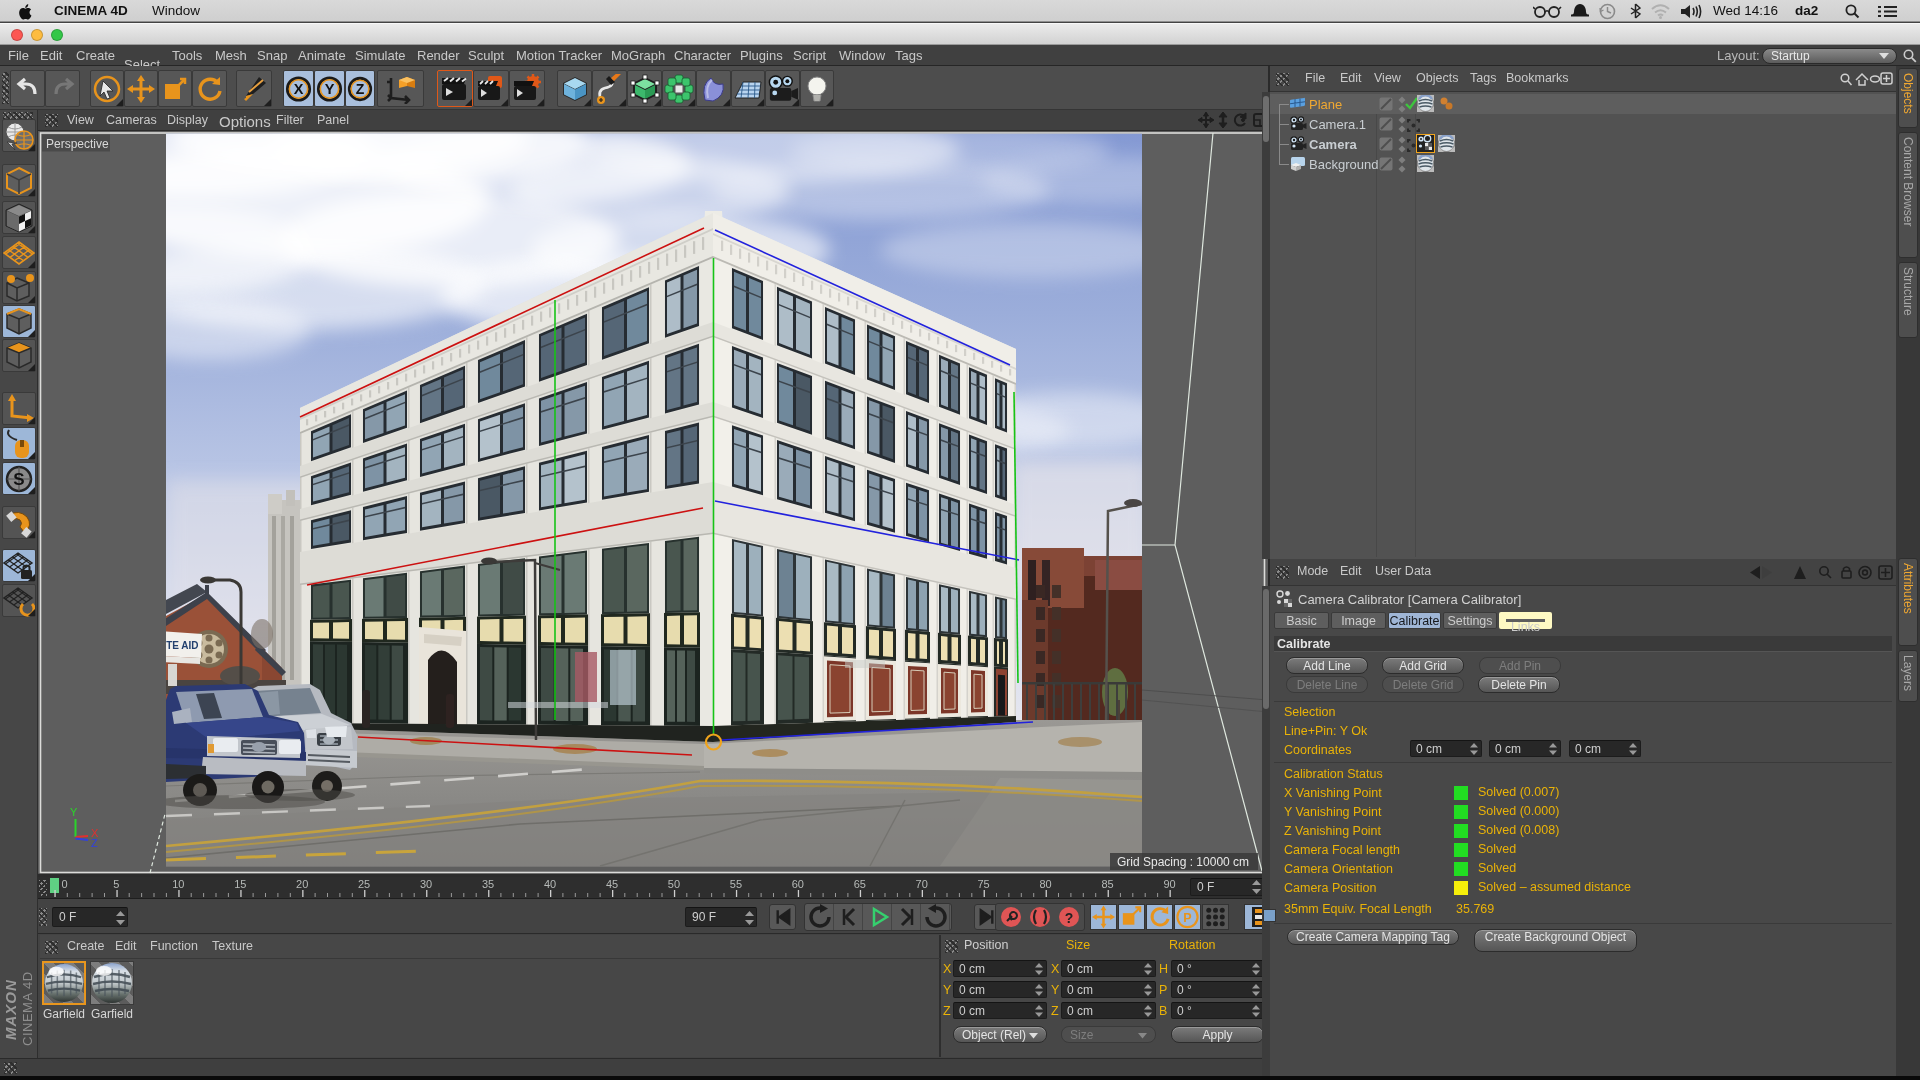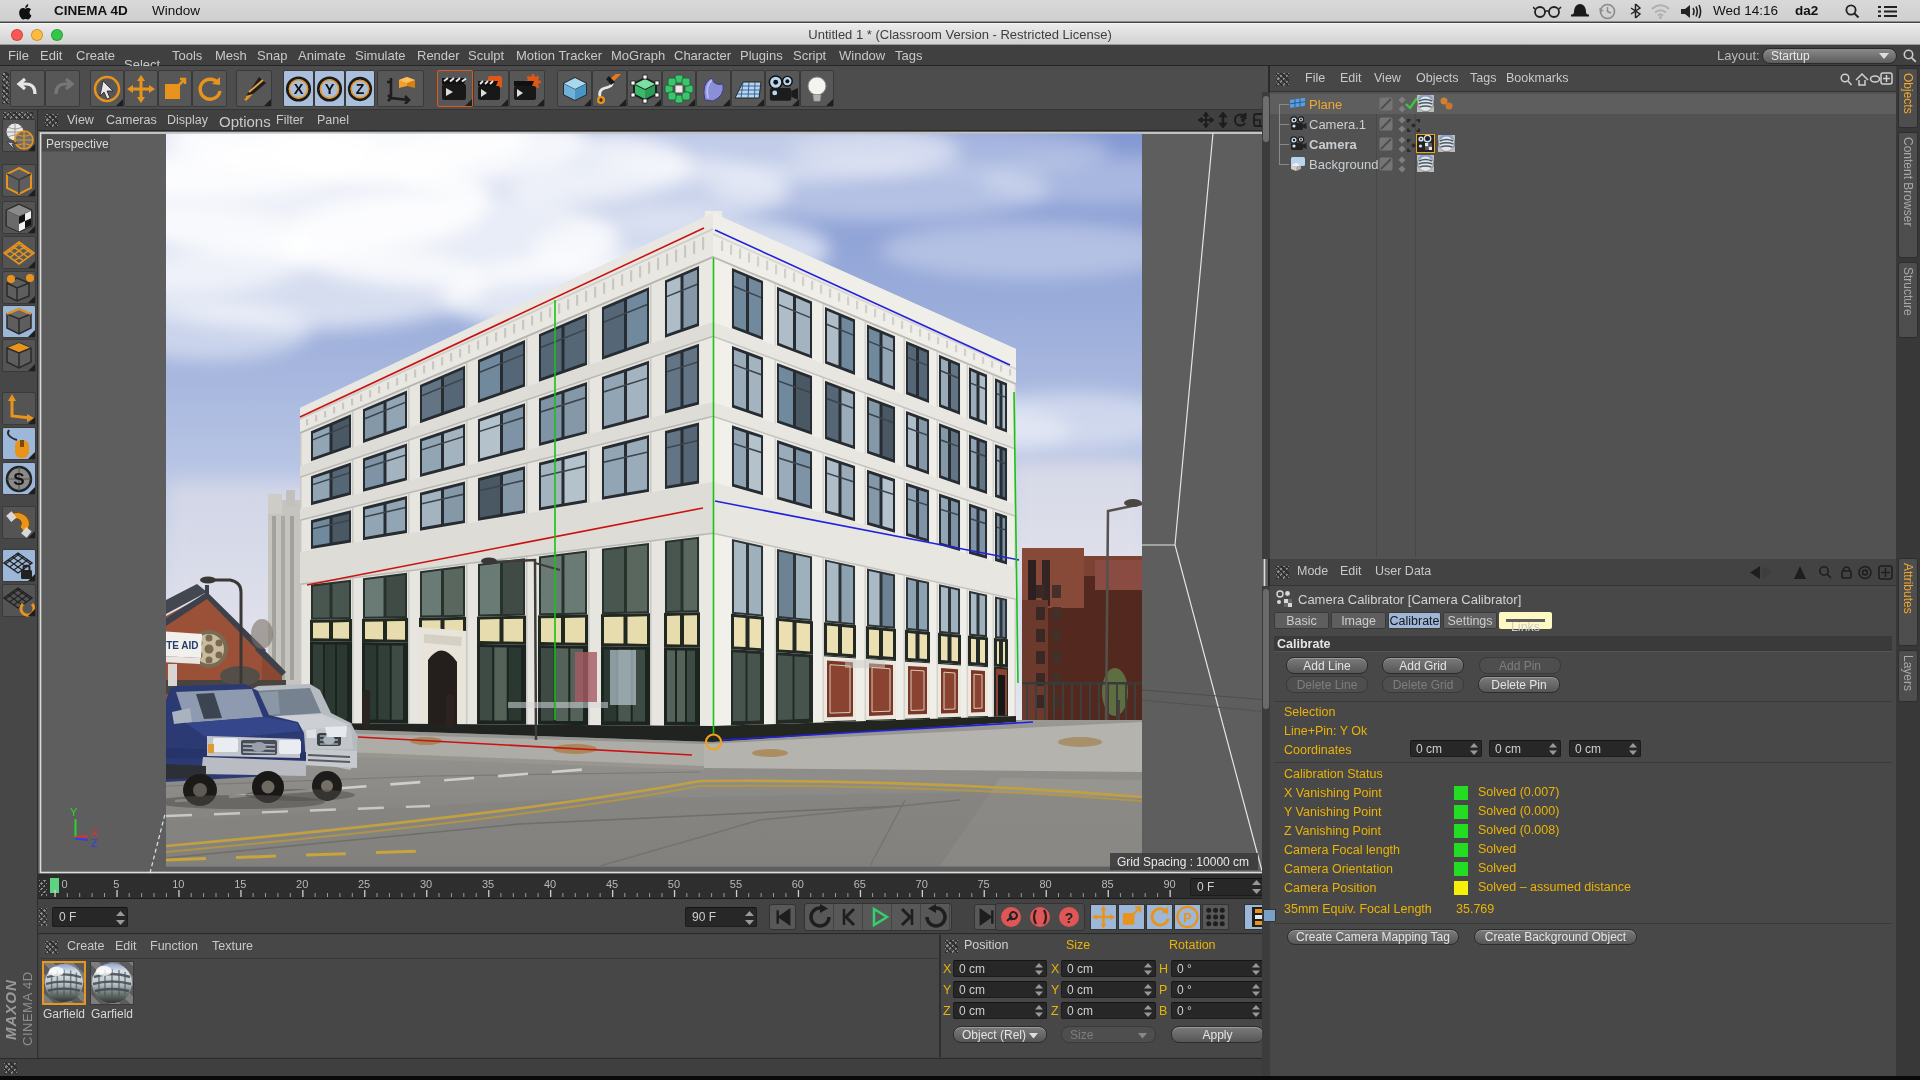--- a/index.html
+++ b/index.html
@@ -62,21 +62,20 @@
           <rect x="0" y="1" width="3" height="2"></rect>
           <rect x="0" y="5.5" width="3" height="2"></rect>
           <rect x="0" y="10" width="3" height="2"></rect>
         </g>
       </svg>
 </div>
 <div class="abs" style="left:0;top:23px;width:1920px;height:22px;background:linear-gradient(#ebebeb,#d2d2d2);border-top:1px solid #f8f8f8;border-bottom:1px solid #9a9a9a">
 <div class="abs" style="left:11px;top:4.5px;width:12px;height:12px;border-radius:6px;background:#fc5753;border:0.5px solid rgba(0,0,0,.2)"></div>
 <div class="abs" style="left:31px;top:4.5px;width:12px;height:12px;border-radius:6px;background:#fdbc40;border:0.5px solid rgba(0,0,0,.2)"></div>
 <div class="abs" style="left:51px;top:4.5px;width:12px;height:12px;border-radius:6px;background:#33c748;border:0.5px solid rgba(0,0,0,.2)"></div>
-<div class="abs" style="left:0;top:3px;width:1920px;text-align:center;font-size:13px;color:#3e3e3e">Untitled 1 * (Classroom Version - Restricted License)</div>
 </div>
 <div class="abs" style="left:0;top:45px;width:1920px;height:21px;background:#404040;border-bottom:1px solid #262626">
 <span class="abs mtxt" style="left:8px;top:3px">File</span>
 <span class="abs mtxt" style="left:40px;top:3px">Edit</span>
 <span class="abs mtxt" style="left:76px;top:3px">Create</span>
 <span class="abs mtxt" style="left:124px;top:12px">Select</span>
 <span class="abs mtxt" style="left:172px;top:3px">Tools</span>
 <span class="abs mtxt" style="left:215px;top:3px">Mesh</span>
 <span class="abs mtxt" style="left:257px;top:3px">Snap</span>
 <span class="abs mtxt" style="left:298px;top:3px">Animate</span>
@@ -1769,21 +1768,21 @@
 <span class="abs lbl" style="left:14px;top:303px">Camera Orientation</span>
 <div class="abs" style="left:184px;top:303px;width:14px;height:14px;background:#22dd22"></div>
 <span class="abs lbl" style="left:208px;top:302px">Solved</span>
 <span class="abs lbl" style="left:14px;top:322px">Camera Position</span>
 <div class="abs" style="left:184px;top:322px;width:14px;height:14px;background:#f6ef0a"></div>
 <span class="abs lbl" style="left:208px;top:321px">Solved – assumed distance</span>
 <span class="abs lbl" style="left:14px;top:343px">35mm Equiv. Focal Length</span>
 <span class="abs lbl" style="left:186px;top:343px">35.769</span>
 <div class="abs" style="left:4px;top:364px;width:618px;height:1px;background:#3a3a3a"></div>
 <div class="abs pill" style="left:17px;top:370px;width:172px;height:16px;line-height:15px">Create Camera Mapping Tag</div>
-<div class="abs pill" style="left:204px;top:370px;width:163px;height:16px;line-height:15px">Create Background Object</div>
+<div class="abs pill" style="left:204px;top:370px;width:163px;height:23px;line-height:15px">Create Background Object</div>
 <div class="abs" style="left:-8px;top:27px;width:8px;height:490px;background:#3c3c3c"></div>
 <div class="abs" style="left:-7px;top:30px;width:6px;height:120px;background:#6a6a6a;border-radius:3px"></div>
 <div class="abs" style="left:-7px;top:350px;width:13px;height:13px;background:#7aa0c8;border:1px solid #333"></div>
 </div>
 <div class="abs" style="left:1896px;top:66px;width:24px;height:1010px;background:#383838">
 <div class="abs" style="left:2px;top:2px;width:20px;height:60px;background:#4e4e4e;border-radius:3px;border:1px solid #2e2e2e">
         <span style="position:absolute;left:2px;top:4px;writing-mode:vertical-rl;font-size:12px;color:#f0a832;white-space:nowrap">Objects</span>
       </div>
 <div class="abs" style="left:2px;top:66px;width:20px;height:126px;background:#4e4e4e;border-radius:3px;border:1px solid #2e2e2e">
         <span style="position:absolute;left:2px;top:4px;writing-mode:vertical-rl;font-size:12px;color:#a8a8a8;white-space:nowrap">Content Browser</span>

